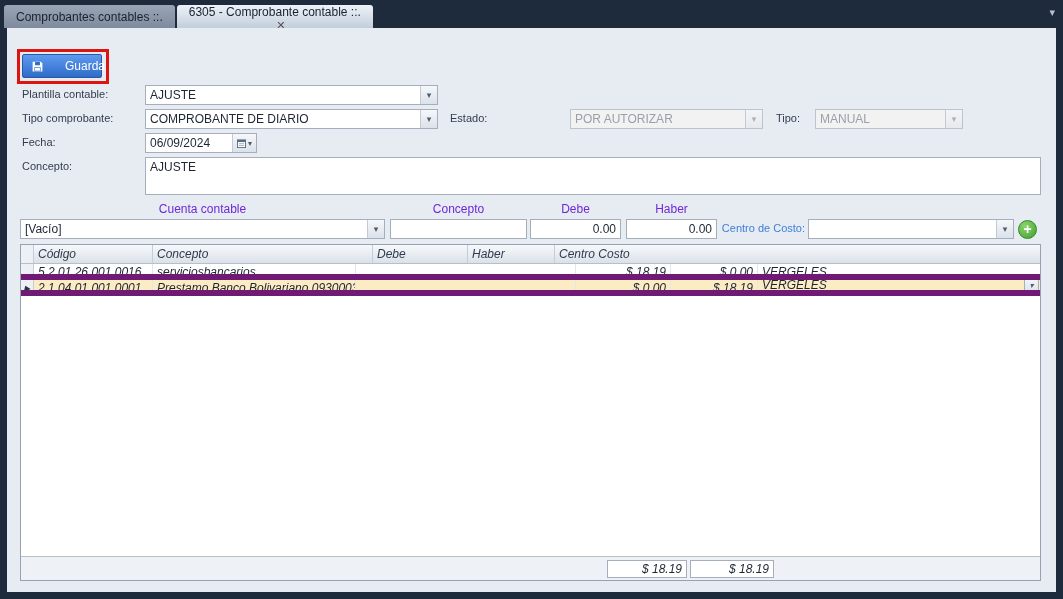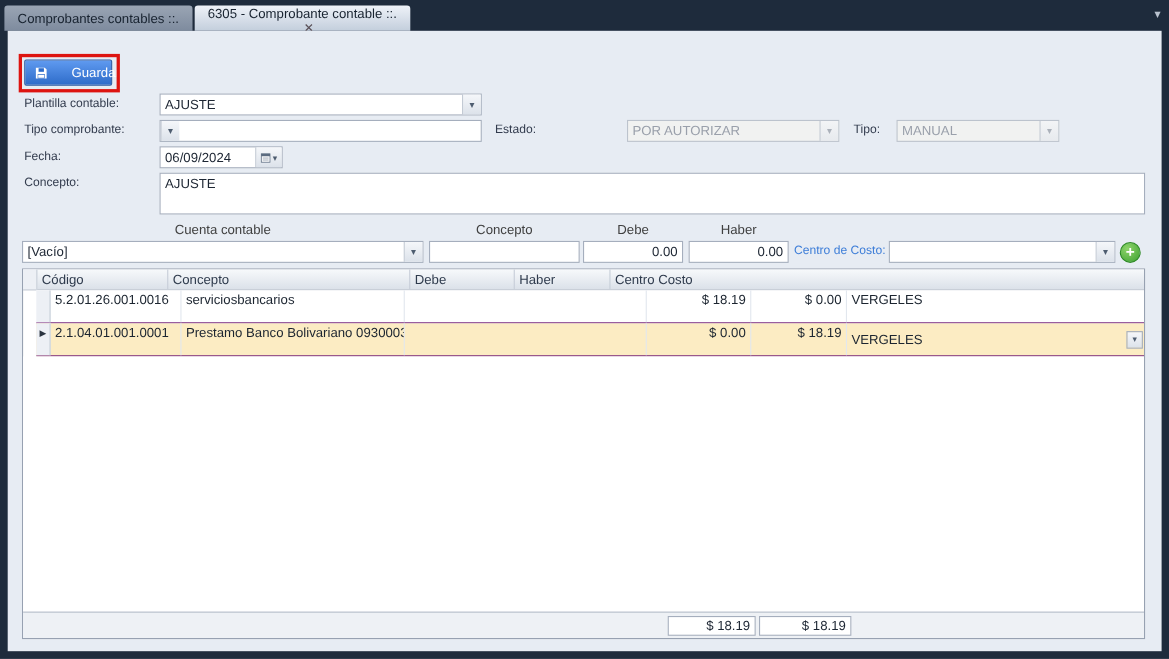--- a/index.html
+++ b/index.html
@@ -48,35 +48,35 @@
   .tarea { position:absolute; border:1px solid #a5aebd; background:#fff; resize:none;
            font-size:12px; font-family:"Liberation Sans", sans-serif; padding:2px 4px; color:#1d2633; }
 
   .dateedit { position:absolute; height:20px; background:#fff; border:1px solid #a5aebd;
               display:flex; align-items:center; font-size:12px; color:#1d2633; }
   .dateedit .date-text { flex:1; padding:0 4px; }
   .date-btn { width:24px; height:100%; border-left:1px solid #c3cad4;
               background:linear-gradient(#f5f7fa,#dce2ea); display:flex; align-items:center;
               justify-content:center; gap:2px; color:#4e5d70; font-size:8px; cursor:pointer; }
 
-  .fldhead { position:absolute; top:174px; font-size:12px; color:#404040; text-align:center; }
+  .fldhead { position:absolute; top:174px; font-size:12px; color:#6d28d9; text-align:center; }
 
   .add-btn { position:absolute; left:1011px; top:192px; width:19px; height:19px; border-radius:50%;
              background:radial-gradient(circle at 35% 30%, #8ed46a, #3da032); border:1px solid #2e8a26;
              color:#fff; font-size:14px; font-weight:bold; line-height:16px; text-align:center; cursor:pointer; }
 
   
   .grid { position:absolute; left:13px; top:216px; width:1021px; height:337px;
-          border:1px solid #97a1b1; background:#fff; display:flex; flex-direction:column; }
+          border:1px solid #97a1b1; background:#fff; display:flex; flex-direction:column;font-style:italic; }
   .grid-header { display:flex; height:19px; flex:none;
                  background:linear-gradient(#f7f9fb,#dbe1e9); border-bottom:1px solid #b7bfcb;
                  font-size:12px; color:#2f3b4d; }
   .gh { padding:2px 4px; border-right:1px solid #c6cdd8; white-space:nowrap; overflow:hidden; cursor:pointer; }
-  .grid-row { display:flex; height:30px; flex:none; font-size:12px; color:#1c2530;
-              border-bottom:1px solid #701a75; background:#fff;margin-left:12px; }
+  .grid-row { display:flex; height:16px; flex:none; font-size:12px; color:#1c2530;
+              border-bottom:6px solid #701a75; background:#fff; }
   .grid-row.selected { background:#fcecc3; }
   .gc { padding:1px 4px; border-right:1px solid #e2e7ee; white-space:nowrap; overflow:hidden; }
   .num-cell { text-align:right; }
   .w-ind  { width:13px; flex:none; padding:0; text-align:center; background:#edf0f5;
             border-right:1px solid #c6cdd8; font-size:8px; line-height:17px; color:#2a333f; }
   .w-cod  { width:119px; flex:none; }
   .w-desc { width:203px; flex:none; }
   .w-conc { width:220px; flex:none; }
   .w-debe { width:95px;  flex:none; }
   .w-hab  { width:87px;  flex:none; }
@@ -130,20 +130,21 @@
     <span class="lbl" style="left:15px;top:132px">Concepto:</span>
 
     <div class="combo" style="left:138px;top:57px;width:293px">
       <span class="combo-text">AJUSTE</span>
       <span class="combo-btn">
           <span>▾</span>
         </span>
     </div>
 
     <div class="combo" style="left:138px;top:81px;width:293px">
+      <span class="combo-text">COMPROBANTE DE DIARIO</span>
       <span class="combo-btn">
           <span>▾</span>
         </span>
     </div>
 
     <div class="combo disabled" style="left:563px;top:81px;width:193px">
       <span class="combo-text">POR AUTORIZAR</span>
       <span class="combo-btn">
           <span>▾</span>
         </span>

